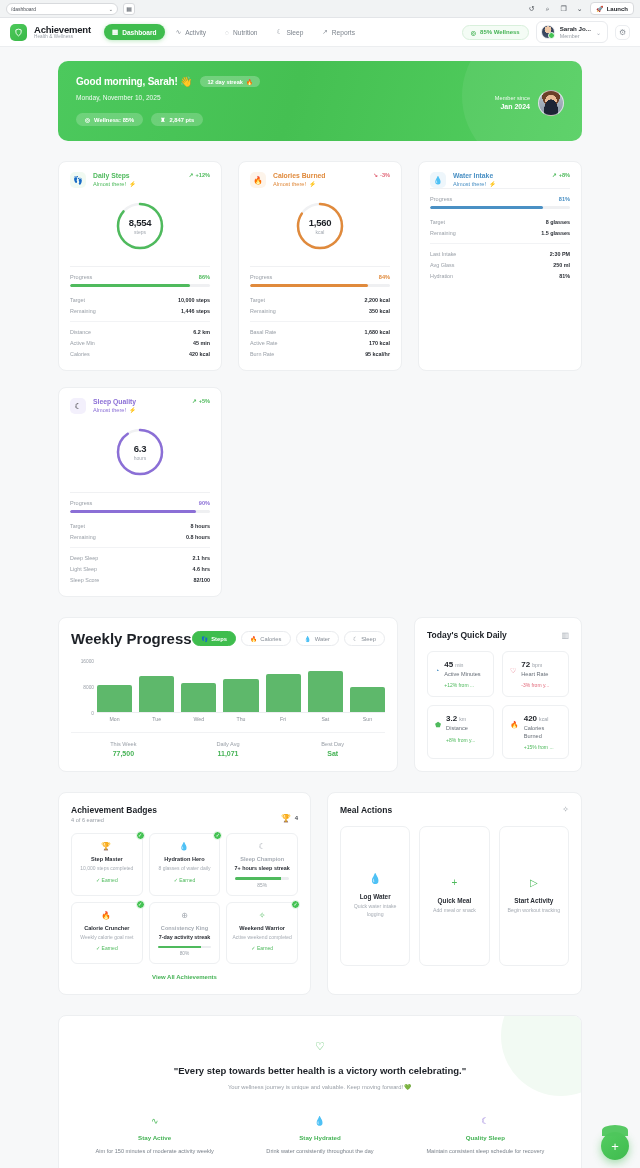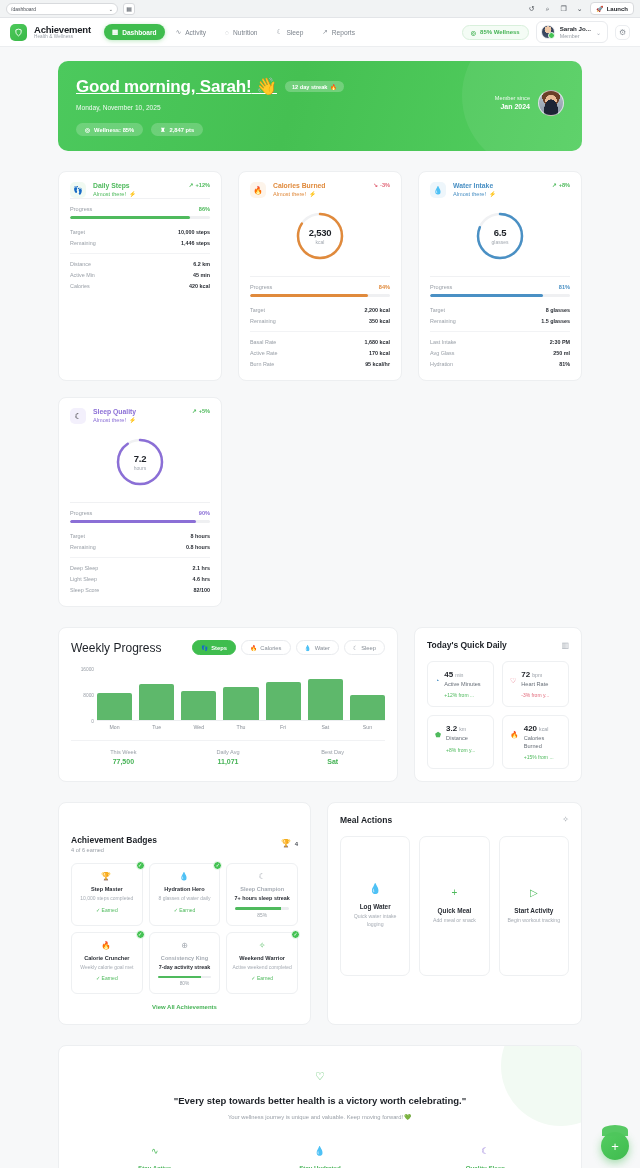--- a/index.html
+++ b/index.html
@@ -90,21 +90,21 @@
   .hero {
     border-radius: 10px; padding: 15px 18px; position: relative; overflow: hidden;
     background: linear-gradient(107deg,#4cc95d 0%,#45c052 45%,#53cf60 100%);
     display: flex; align-items: flex-start;
   }
   .hero::before{
     content:''; position:absolute; right:-30px; top:-40px; width:150px; height:150px;
     border-radius:50%; background:rgba(255,255,255,.07);
   }
   .hero-greet { display: flex; align-items: center; gap: 8px; }
-  .hero-title { font-size: 17px; font-weight: bold; color: #fff; letter-spacing: -.2px; text-decoration: underline; }
+  .hero-title { font-size: 10px; font-weight: bold; color: #fff; letter-spacing: -.2px; }
   .streak-pill {
     background: rgba(255,255,255,.24); border-radius: 9px; padding: 2.5px 7px;
     font-size: 5.6px; color: #fff; font-weight: bold; display:flex; gap:3px; align-items:center;
   }
   .hero-date { font-size: 6.6px; color: rgba(255,255,255,.92); margin-top: 7px; }
   .hero-chips { display: flex; gap: 8px; margin-top: 12px; }
   .hero-chip {
     background: rgba(255,255,255,.2); border-radius: 8px; padding: 3.5px 9px;
     font-size: 5.8px; color: #fff; font-weight: bold; display:flex; gap:4px; align-items:center;
   }
@@ -145,21 +145,21 @@
   .bar-bg { height:3px; background:#eff0f2; border-radius:2px; margin:4px 0 7px; overflow:hidden;}
   .bar-fill { height:100%; border-radius:2px; }
   .kv { display:flex; justify-content:space-between; font-size:5.4px; padding:2.5px 0; }
   .kv .k { color:#9aa0a8; }
   .kv .v { color:#2a2e35; font-weight:bold; }
   .kv-group-2 { border-top:1px solid #f2f3f5; margin-top:5px; padding-top:4px; }
 
   
   .mid-grid { display:grid; grid-template-columns: 340px 1fr; gap:16px; margin-top:20px; }
   .wp-head { display:flex; align-items:center; padding:12px 12px 0; }
-  .wp-title { font-size:12px; font-weight:normal; color:#1d2127; }
+  .wp-title { font-size:15px; font-weight:bold; color:#1d2127; }
   .wp-toggles { margin-left:auto; display:flex; gap:5px; }
   .tg { display:flex; align-items:center; gap:3px; border:1px solid #e9ebee; border-radius:11px;
     padding:3.5px 8px; font-size:5.8px; color:#868d96; background:#fff;}
   .tg.active { background:#3fbd4e; color:#fff; border-color:#3fbd4e; font-weight:bold; }
   .chart-area { padding: 14px 12px 0; display:flex; }
   .y-axis { width:26px; height:52px; position:relative; }
   .y-axis span { position:absolute; right:3px; font-size:4.8px; color:#9aa0a8; transform:translateY(-50%); }
   .bars { flex:1; display:flex; align-items:flex-end; gap:7px; height:52px;
     border-bottom:1px solid #eceef0; }
   .bar-col { flex:1; display:flex; flex-direction:column; justify-content:flex-end; height:100%; }
@@ -179,21 +179,21 @@
   .qs-cell { border:1px solid #eef0f2; border-radius:6px; padding:8px 7px; display:flex; gap:5px; }
   .qs-ic { font-size:7px; padding-top:7px; }
   .qs-num { font-size:8px; font-weight:bold; color:#1d2127; }
   .qs-num small { font-size:5.2px; color:#9aa0a8; font-weight:normal; margin-left:2px; }
   .qs-lbl { font-size:5.6px; color:#676e77; margin-top:2px; line-height:1.3; }
   .qs-delta { font-size:5px; margin-top:4px; }
 
   
   .low-grid { display:grid; grid-template-columns: 253px 1fr; gap:16px; margin-top:20px; }
   .ab { padding:12px; }
-  .ab-head { display:flex; align-items:center;margin-top:20px; }
+  .ab-head { display:flex; align-items:flex-end; }
   .ab-title { font-size:8.5px; font-weight:bold; color:#1d2127; }
   .ab-sub { font-size:5.6px; color:#9aa0a8; margin-top:2px; }
   .ab-count { margin-left:auto; display:flex; align-items:center; gap:3px;
     font-size:6px; color:#4a4f56; font-weight:bold; }
   .badge-grid { display:grid; grid-template-columns:repeat(3,1fr); gap:6px; margin-top:10px; }
   .badge {
     border:1px solid #eef0f2; border-radius:6px; padding:8px 5px 7px; text-align:center;
     position:relative; min-height:56px;
   }
   .badge-check { position:absolute; top:-3px; right:-3px; width:9px; height:9px;
@@ -356,20 +356,32 @@
         <div class="m-title" style="color:#4fba5d">Daily Steps</div>
         <div class="m-sub" style="color:#4fba5d">
           <span>Almost there!</span>
               <span>⚡</span>
         </div>
       </div>
       <div class="m-trend" style="color:#4fba5d">
         <span>↗</span>+12%
       </div>
     </div>
+    <div class="ring-wrap">
+      <div class="ring">
+        <svg width="52" height="52">
+          <circle cx="26" cy="26" r="22" stroke="#f0f1f3" stroke-width="2.5" fill="none"></circle>
+          <circle cx="26" cy="26" r="22" stroke="#4fba5d" stroke-width="2.5" fill="none" stroke-linecap="round" stroke-dasharray="118.87786601183775 138.23007675795088"></circle>
+        </svg>
+        <div class="ring-txt">
+          <div class="ring-val">8,554</div>
+          <div class="ring-unit">steps</div>
+        </div>
+      </div>
+    </div>
     <div class="prog-row">
       <span class="prog-lbl">Progress</span>
       <span class="prog-pct" style="color:#4fba5d">86%</span>
     </div>
     <div class="bar-bg">
       <div class="bar-fill" style="width:86%;background:#4fba5d"></div>
     </div>
     <div class="kv">
           <span class="k">Target</span>
           <span class="v">10,000 steps</span>
@@ -407,21 +419,21 @@
         <span>↘</span>-3%
       </div>
     </div>
     <div class="ring-wrap">
       <div class="ring">
         <svg width="52" height="52">
           <circle cx="26" cy="26" r="22" stroke="#f0f1f3" stroke-width="2.5" fill="none"></circle>
           <circle cx="26" cy="26" r="22" stroke="#e08a3c" stroke-width="2.5" fill="none" stroke-linecap="round" stroke-dasharray="116.11326447667874 138.23007675795088"></circle>
         </svg>
         <div class="ring-txt">
-          <div class="ring-val">2,530</div>
+          <div class="ring-val">1,560</div>
           <div class="ring-unit">kcal</div>
         </div>
       </div>
     </div>
     <div class="prog-row">
       <span class="prog-lbl">Progress</span>
       <span class="prog-pct" style="color:#e08a3c">84%</span>
     </div>
     <div class="bar-bg">
       <div class="bar-fill" style="width:84%;background:#e08a3c"></div>
@@ -456,32 +468,20 @@
         <div class="m-title" style="color:#4a90c4">Water Intake</div>
         <div class="m-sub" style="color:#4a90c4">
           <span>Almost there!</span>
               <span>⚡</span>
         </div>
       </div>
       <div class="m-trend" style="color:#4fba5d">
         <span>↗</span>+8%
       </div>
     </div>
-    <div class="ring-wrap">
-      <div class="ring">
-        <svg width="52" height="52">
-          <circle cx="26" cy="26" r="22" stroke="#f0f1f3" stroke-width="2.5" fill="none"></circle>
-          <circle cx="26" cy="26" r="22" stroke="#4a90c4" stroke-width="2.5" fill="none" stroke-linecap="round" stroke-dasharray="111.96636217394021 138.23007675795088"></circle>
-        </svg>
-        <div class="ring-txt">
-          <div class="ring-val">6.5</div>
-          <div class="ring-unit">glasses</div>
-        </div>
-      </div>
-    </div>
     <div class="prog-row">
       <span class="prog-lbl">Progress</span>
       <span class="prog-pct" style="color:#4a90c4">81%</span>
     </div>
     <div class="bar-bg">
       <div class="bar-fill" style="width:81%;background:#4a90c4"></div>
     </div>
     <div class="kv">
           <span class="k">Target</span>
           <span class="v">8 glasses</span>
@@ -519,21 +519,21 @@
         <span>↗</span>+5%
       </div>
     </div>
     <div class="ring-wrap">
       <div class="ring">
         <svg width="52" height="52">
           <circle cx="26" cy="26" r="22" stroke="#f0f1f3" stroke-width="2.5" fill="none"></circle>
           <circle cx="26" cy="26" r="22" stroke="#8b6fd6" stroke-width="2.5" fill="none" stroke-linecap="round" stroke-dasharray="124.4070690821558 138.23007675795088"></circle>
         </svg>
         <div class="ring-txt">
-          <div class="ring-val">7.2</div>
+          <div class="ring-val">6.3</div>
           <div class="ring-unit">hours</div>
         </div>
       </div>
     </div>
     <div class="prog-row">
       <span class="prog-lbl">Progress</span>
       <span class="prog-pct" style="color:#8b6fd6">90%</span>
     </div>
     <div class="bar-bg">
       <div class="bar-fill" style="width:90%;background:#8b6fd6"></div>

